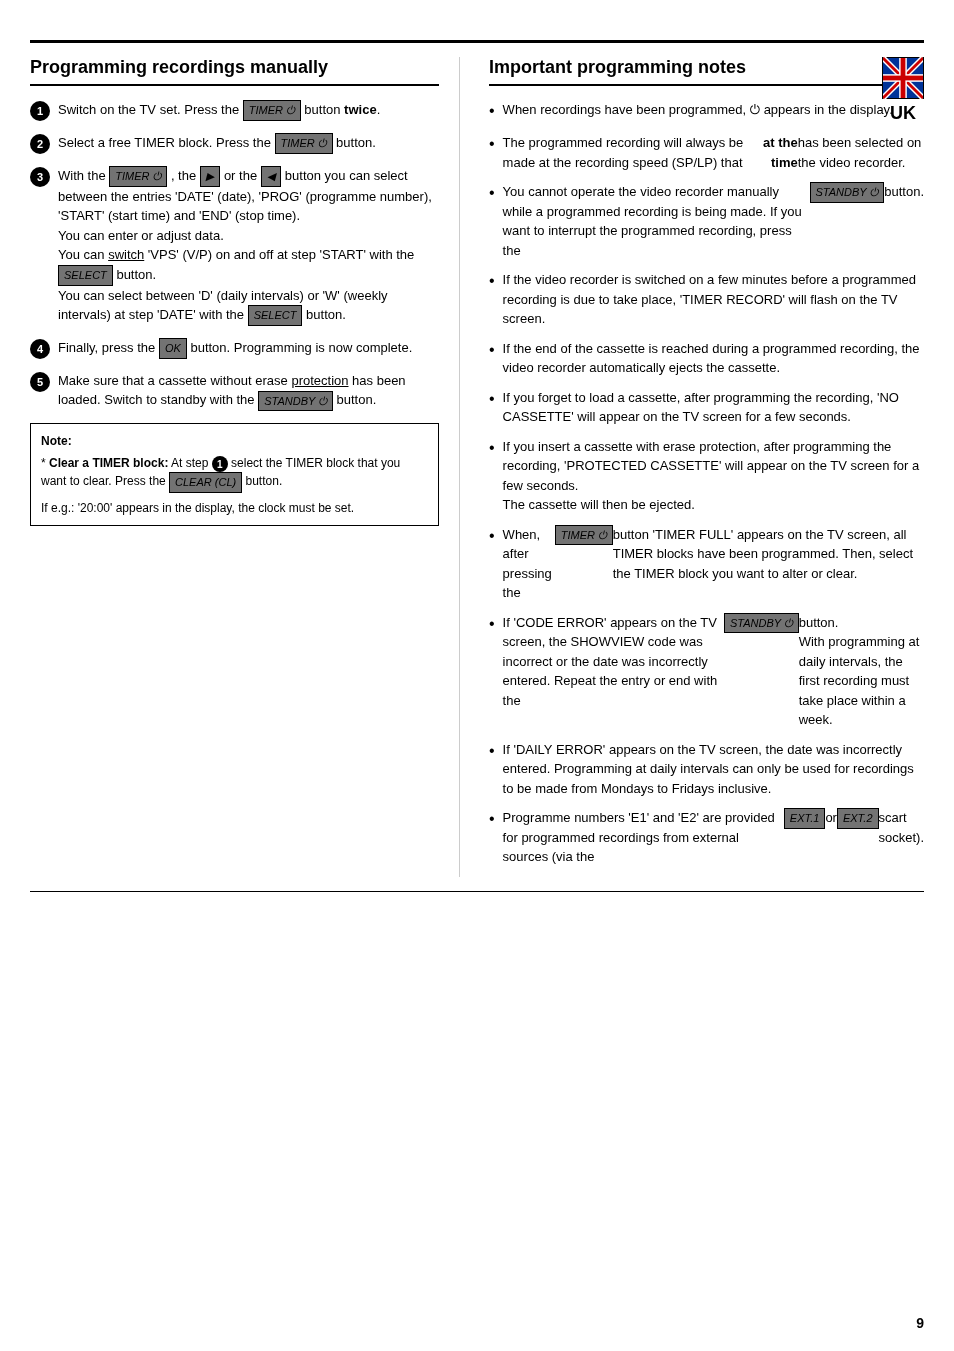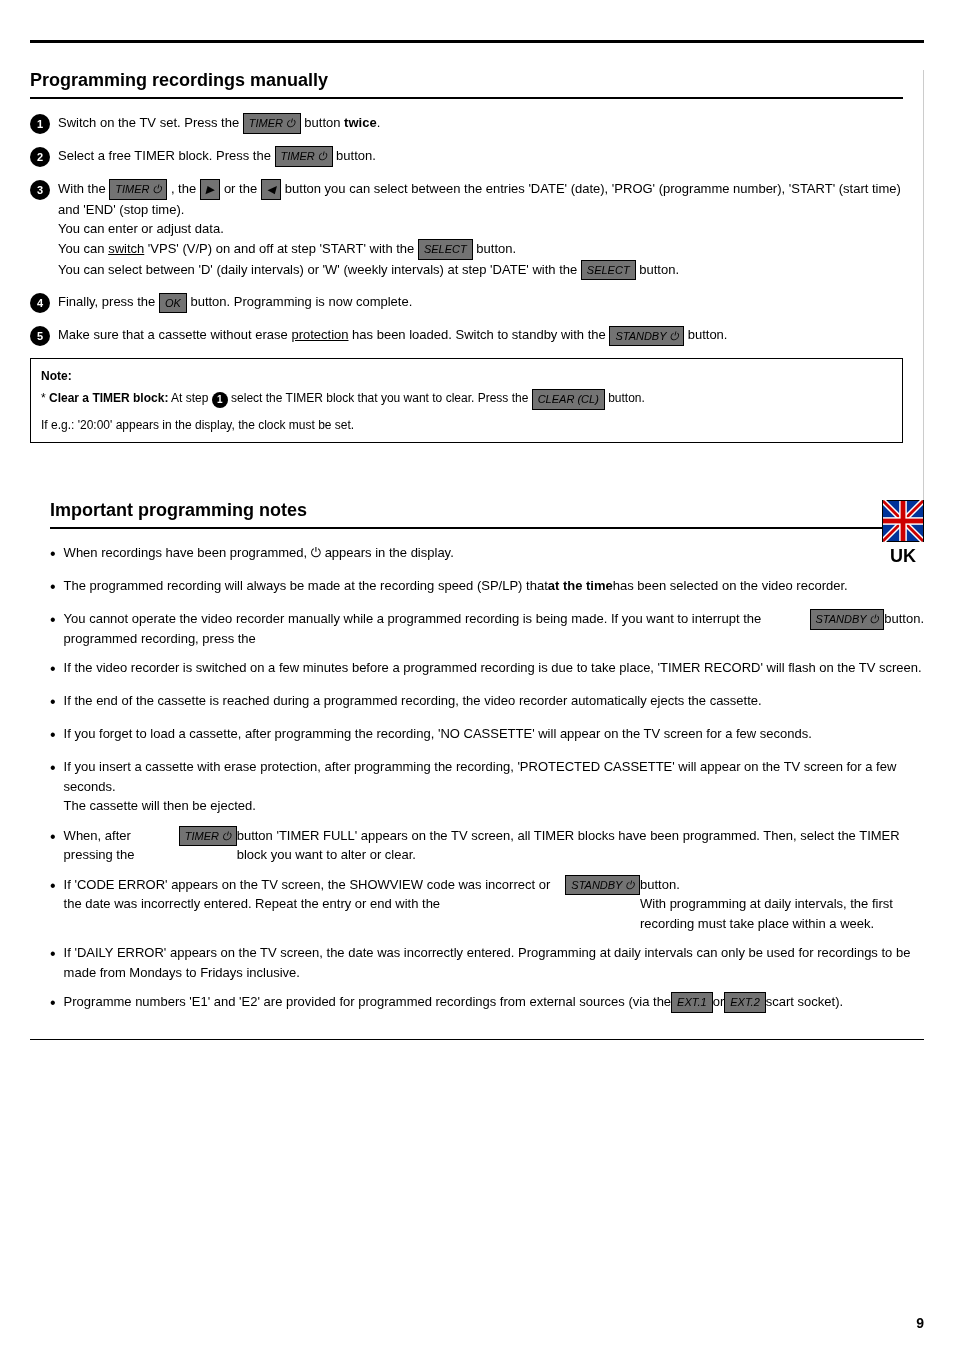--- a/index.html
+++ b/index.html
@@ -15,25 +15,25 @@
     .page-wrapper {
       width: 954px;
       min-height: 1351px;
       background: #fff;
       padding: 40px 30px 40px 30px;
       position: relative;
     }
 
     .content-area {
       display: flex;
-      flex-direction: column;
-      gap: 0;
+      flex-direction: row;
+      gap: 9px;
       border-top: 3px solid #000;
       border-bottom: 1px solid #000;
-      padding-top: 27px;
+      padding-top: 14px;
       padding-bottom: 14px;
     }
 
     .left-column {
       flex: 0 0 430px;
       padding-right: 20px;
       border-right: 1px solid #ccc;
     }
 
     .right-column {

